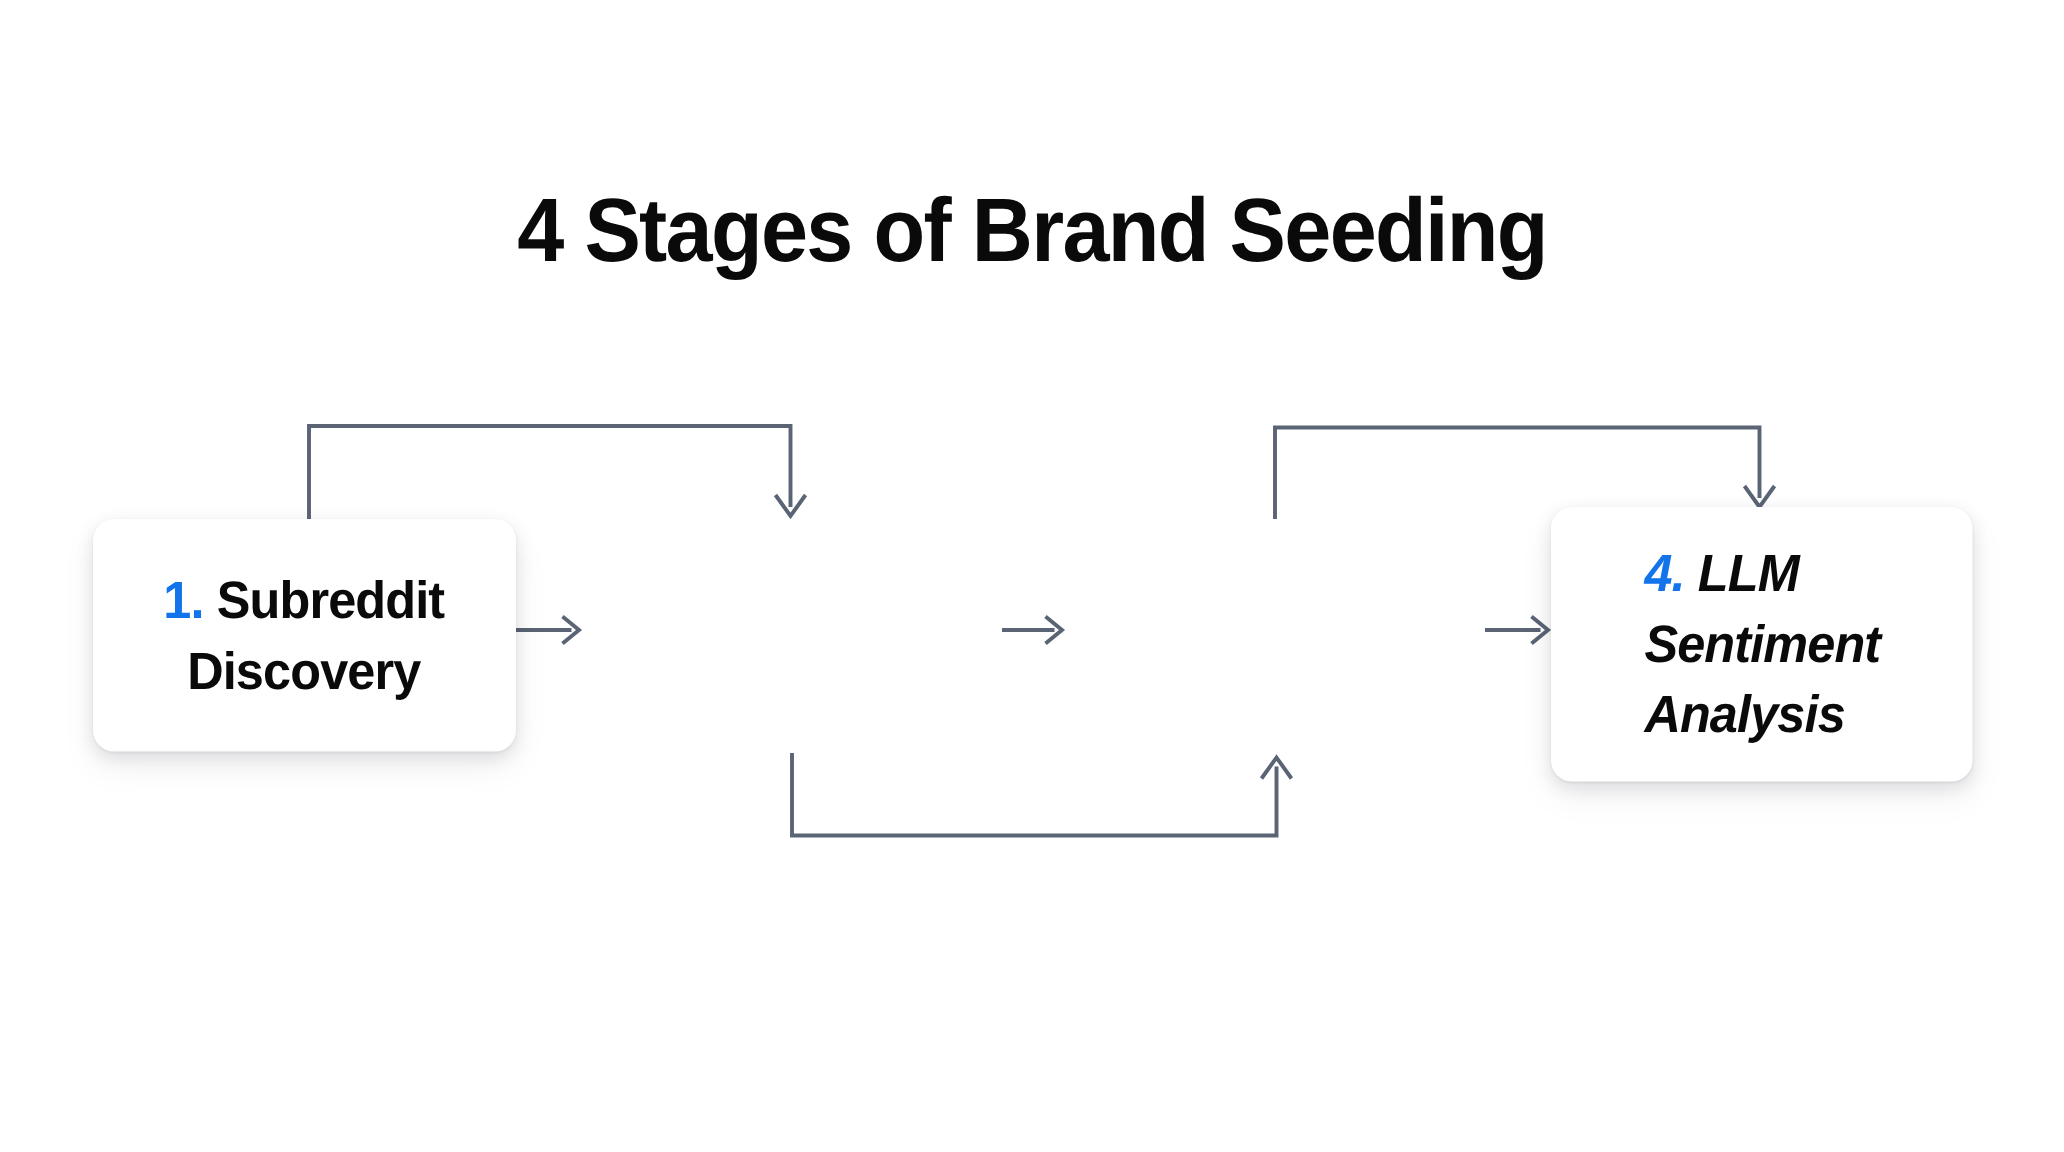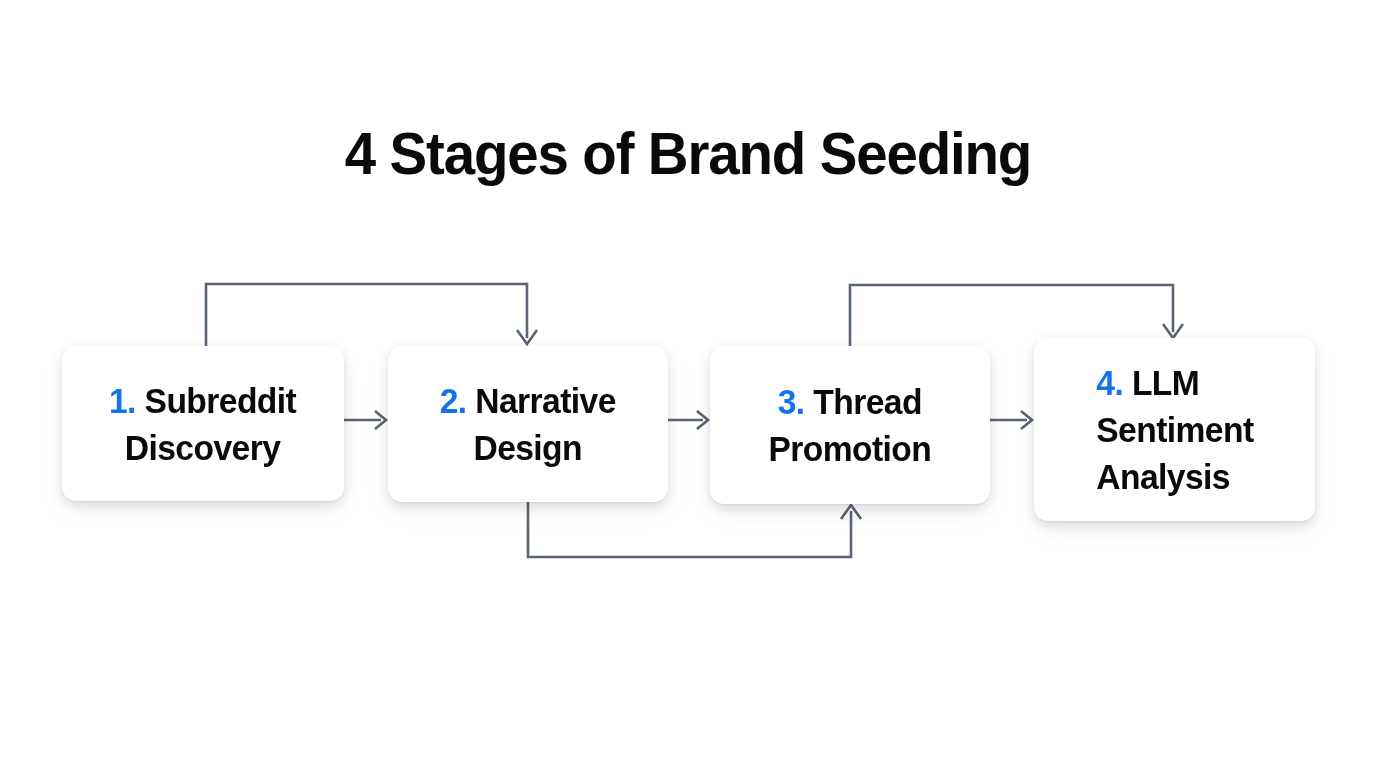--- a/index.html
+++ b/index.html
@@ -77,21 +77,21 @@
     transform: scaleX(0.96);
     transform-origin: center center;
   }
   .num {
     color: #1273eb;
   }
 
   .card-1 { left: 62px;   top: 308px; width: 282px; height: 155px; }
   .card-2 { left: 388px;  top: 308px; width: 280px; height: 156px; }
   .card-3 { left: 710px;  top: 308px; width: 280px; height: 158px; }
-  .card-4 { left: 1034px; top: 300px; width: 281px; height: 183px; }
+  .card-4 { left: 1034px; top: 300px; width: 281px; height: 183px; font-style: italic; }
 
   .card-4 .card-text { text-align: left; }
 </style>
 </head>
 <body>
 
 <div id="stage">
 
   <div class="title">4 Stages of Brand Seeding</div>
 
@@ -129,35 +129,21 @@
   </svg>
 
   <div class="card card-1">
     <div class="card-text">
       <span class="num">1.</span>
       <span>Subreddit</span><br>
       <span>Discovery</span>
     </div>
   </div>
 
-  <div class="card card-2">
-    <div class="card-text">
-      <span class="num">2.</span>
-      <span>Narrative</span><br>
-      <span>Design</span>
-    </div>
-  </div>
 
-  <div class="card card-3">
-    <div class="card-text">
-      <span class="num">3.</span>
-      <span>Thread</span><br>
-      <span>Promotion</span>
-    </div>
-  </div>
 
   <div class="card card-4">
     <div class="card-text">
       <span class="num">4.</span>
       <span>LLM</span><br>
       <span>Sentiment</span><br>
       <span>Analysis</span>
     </div>
   </div>
 

